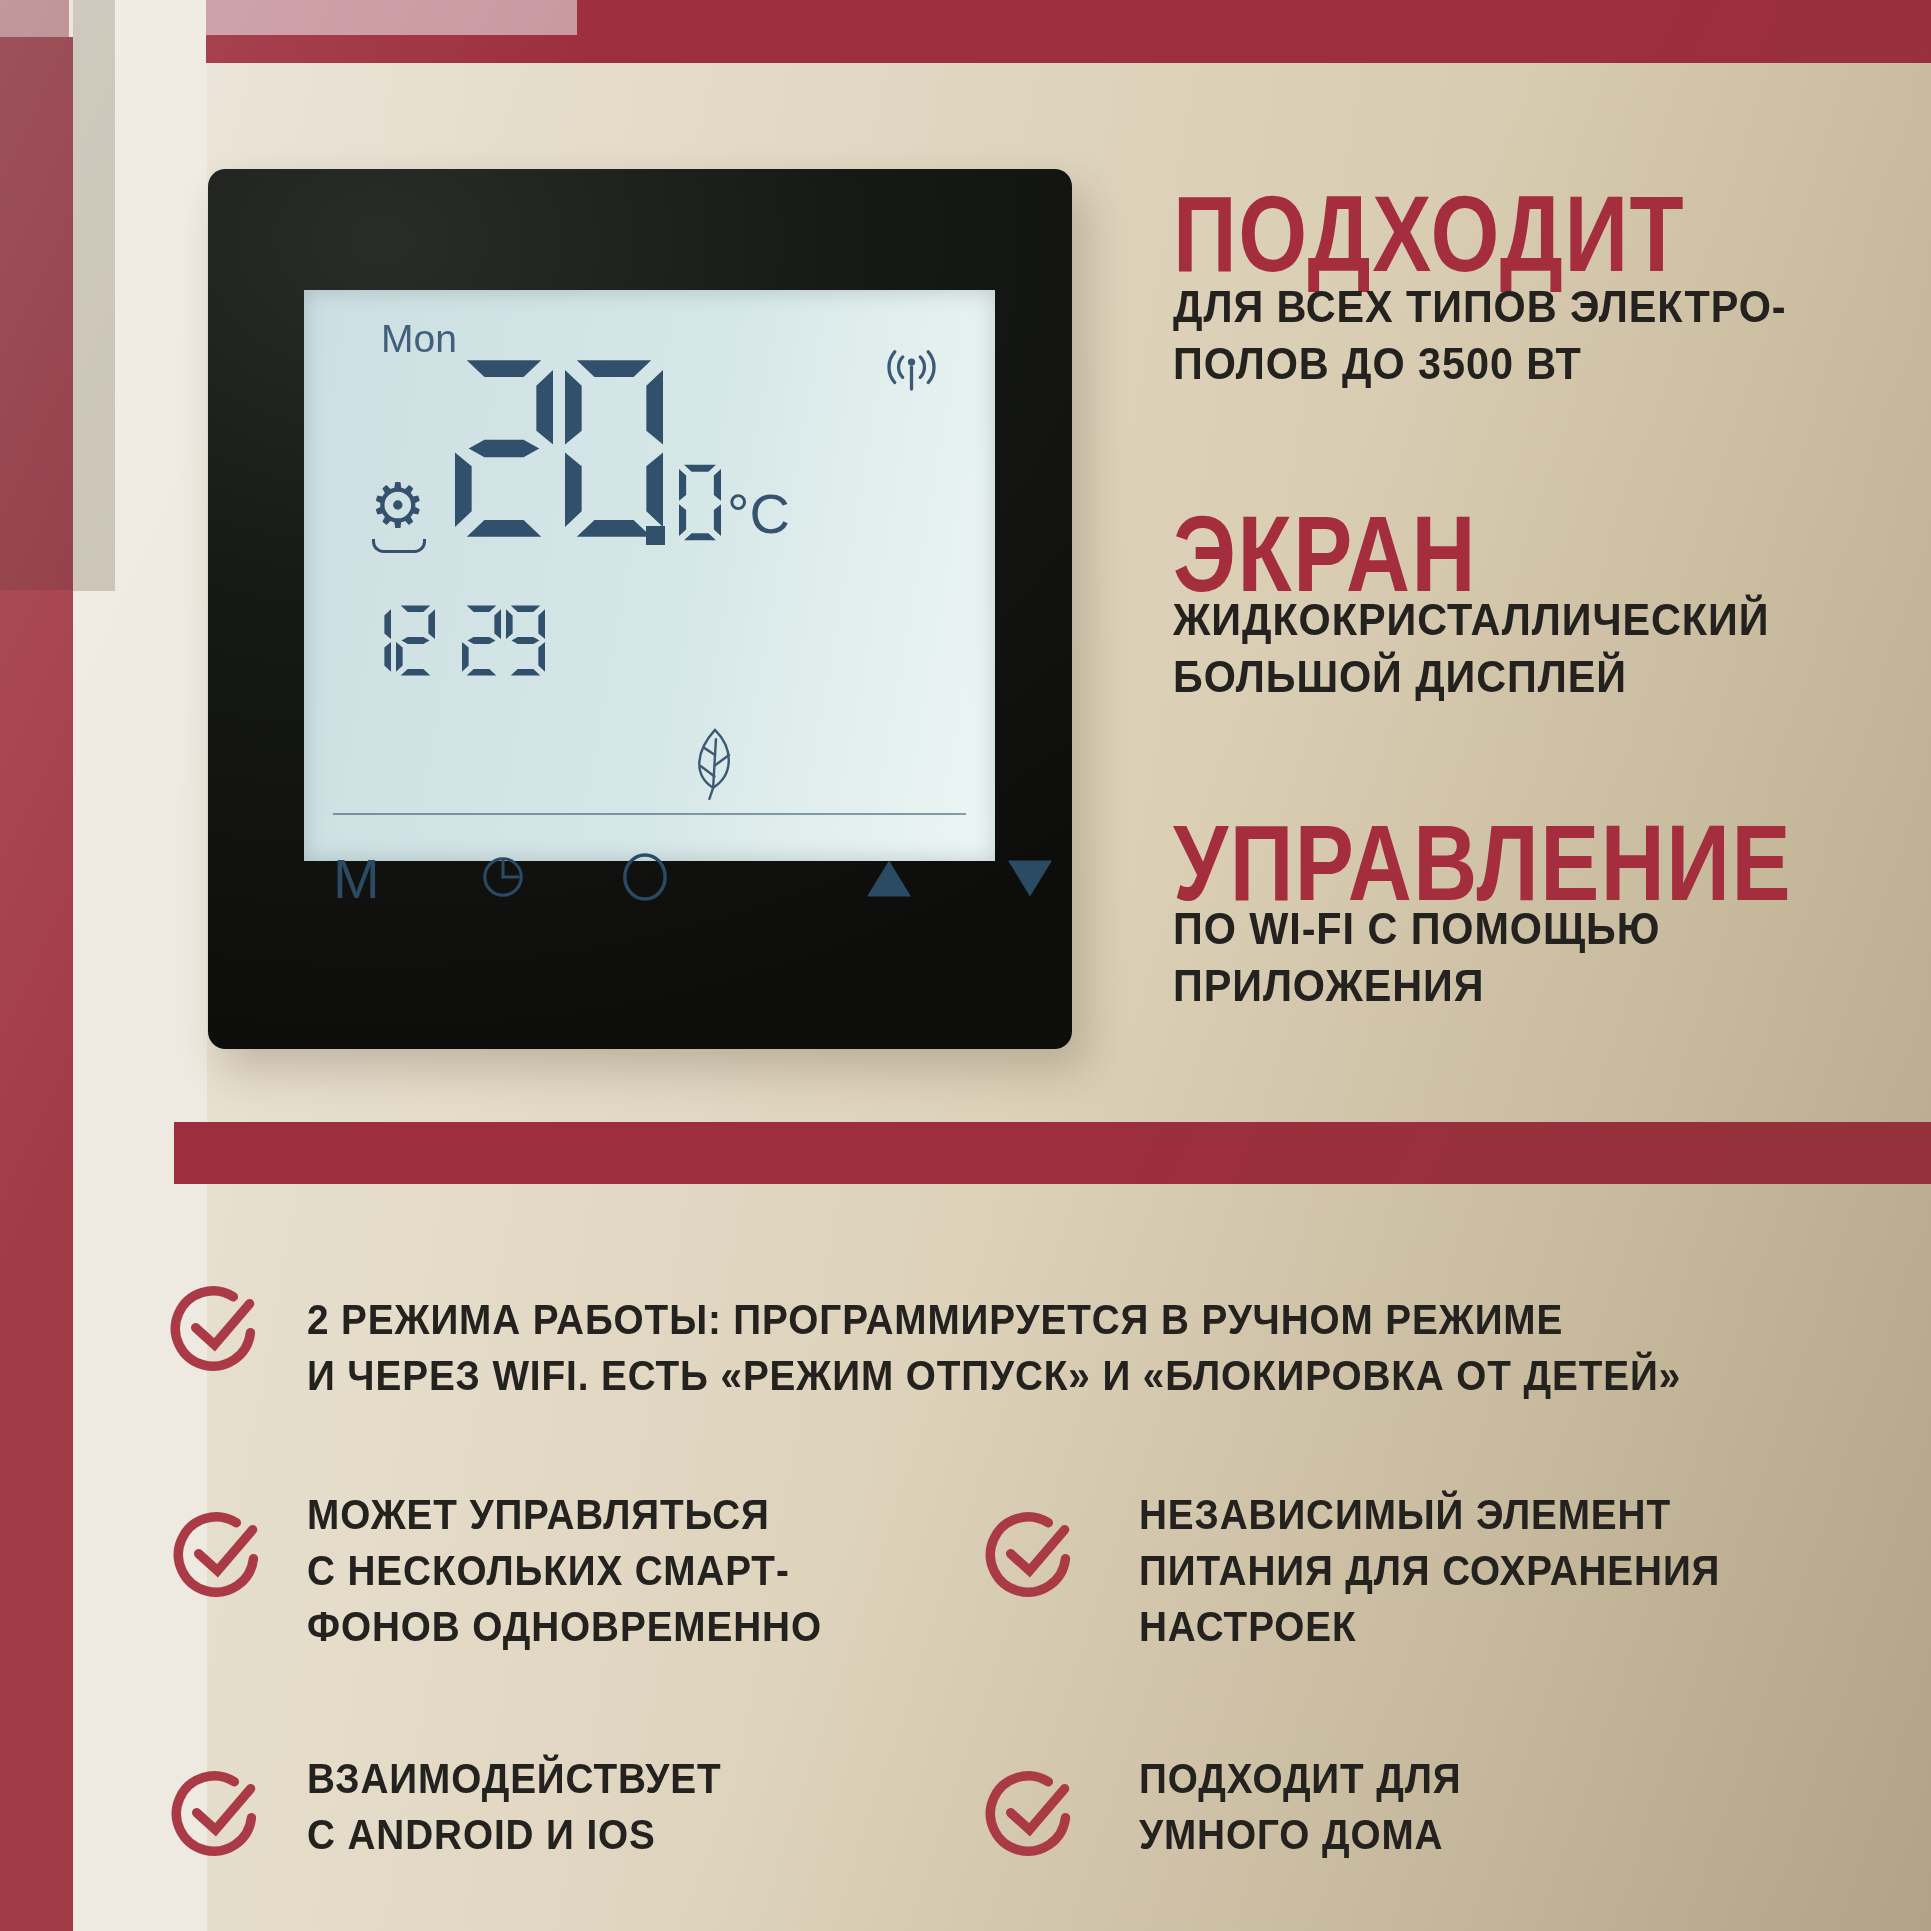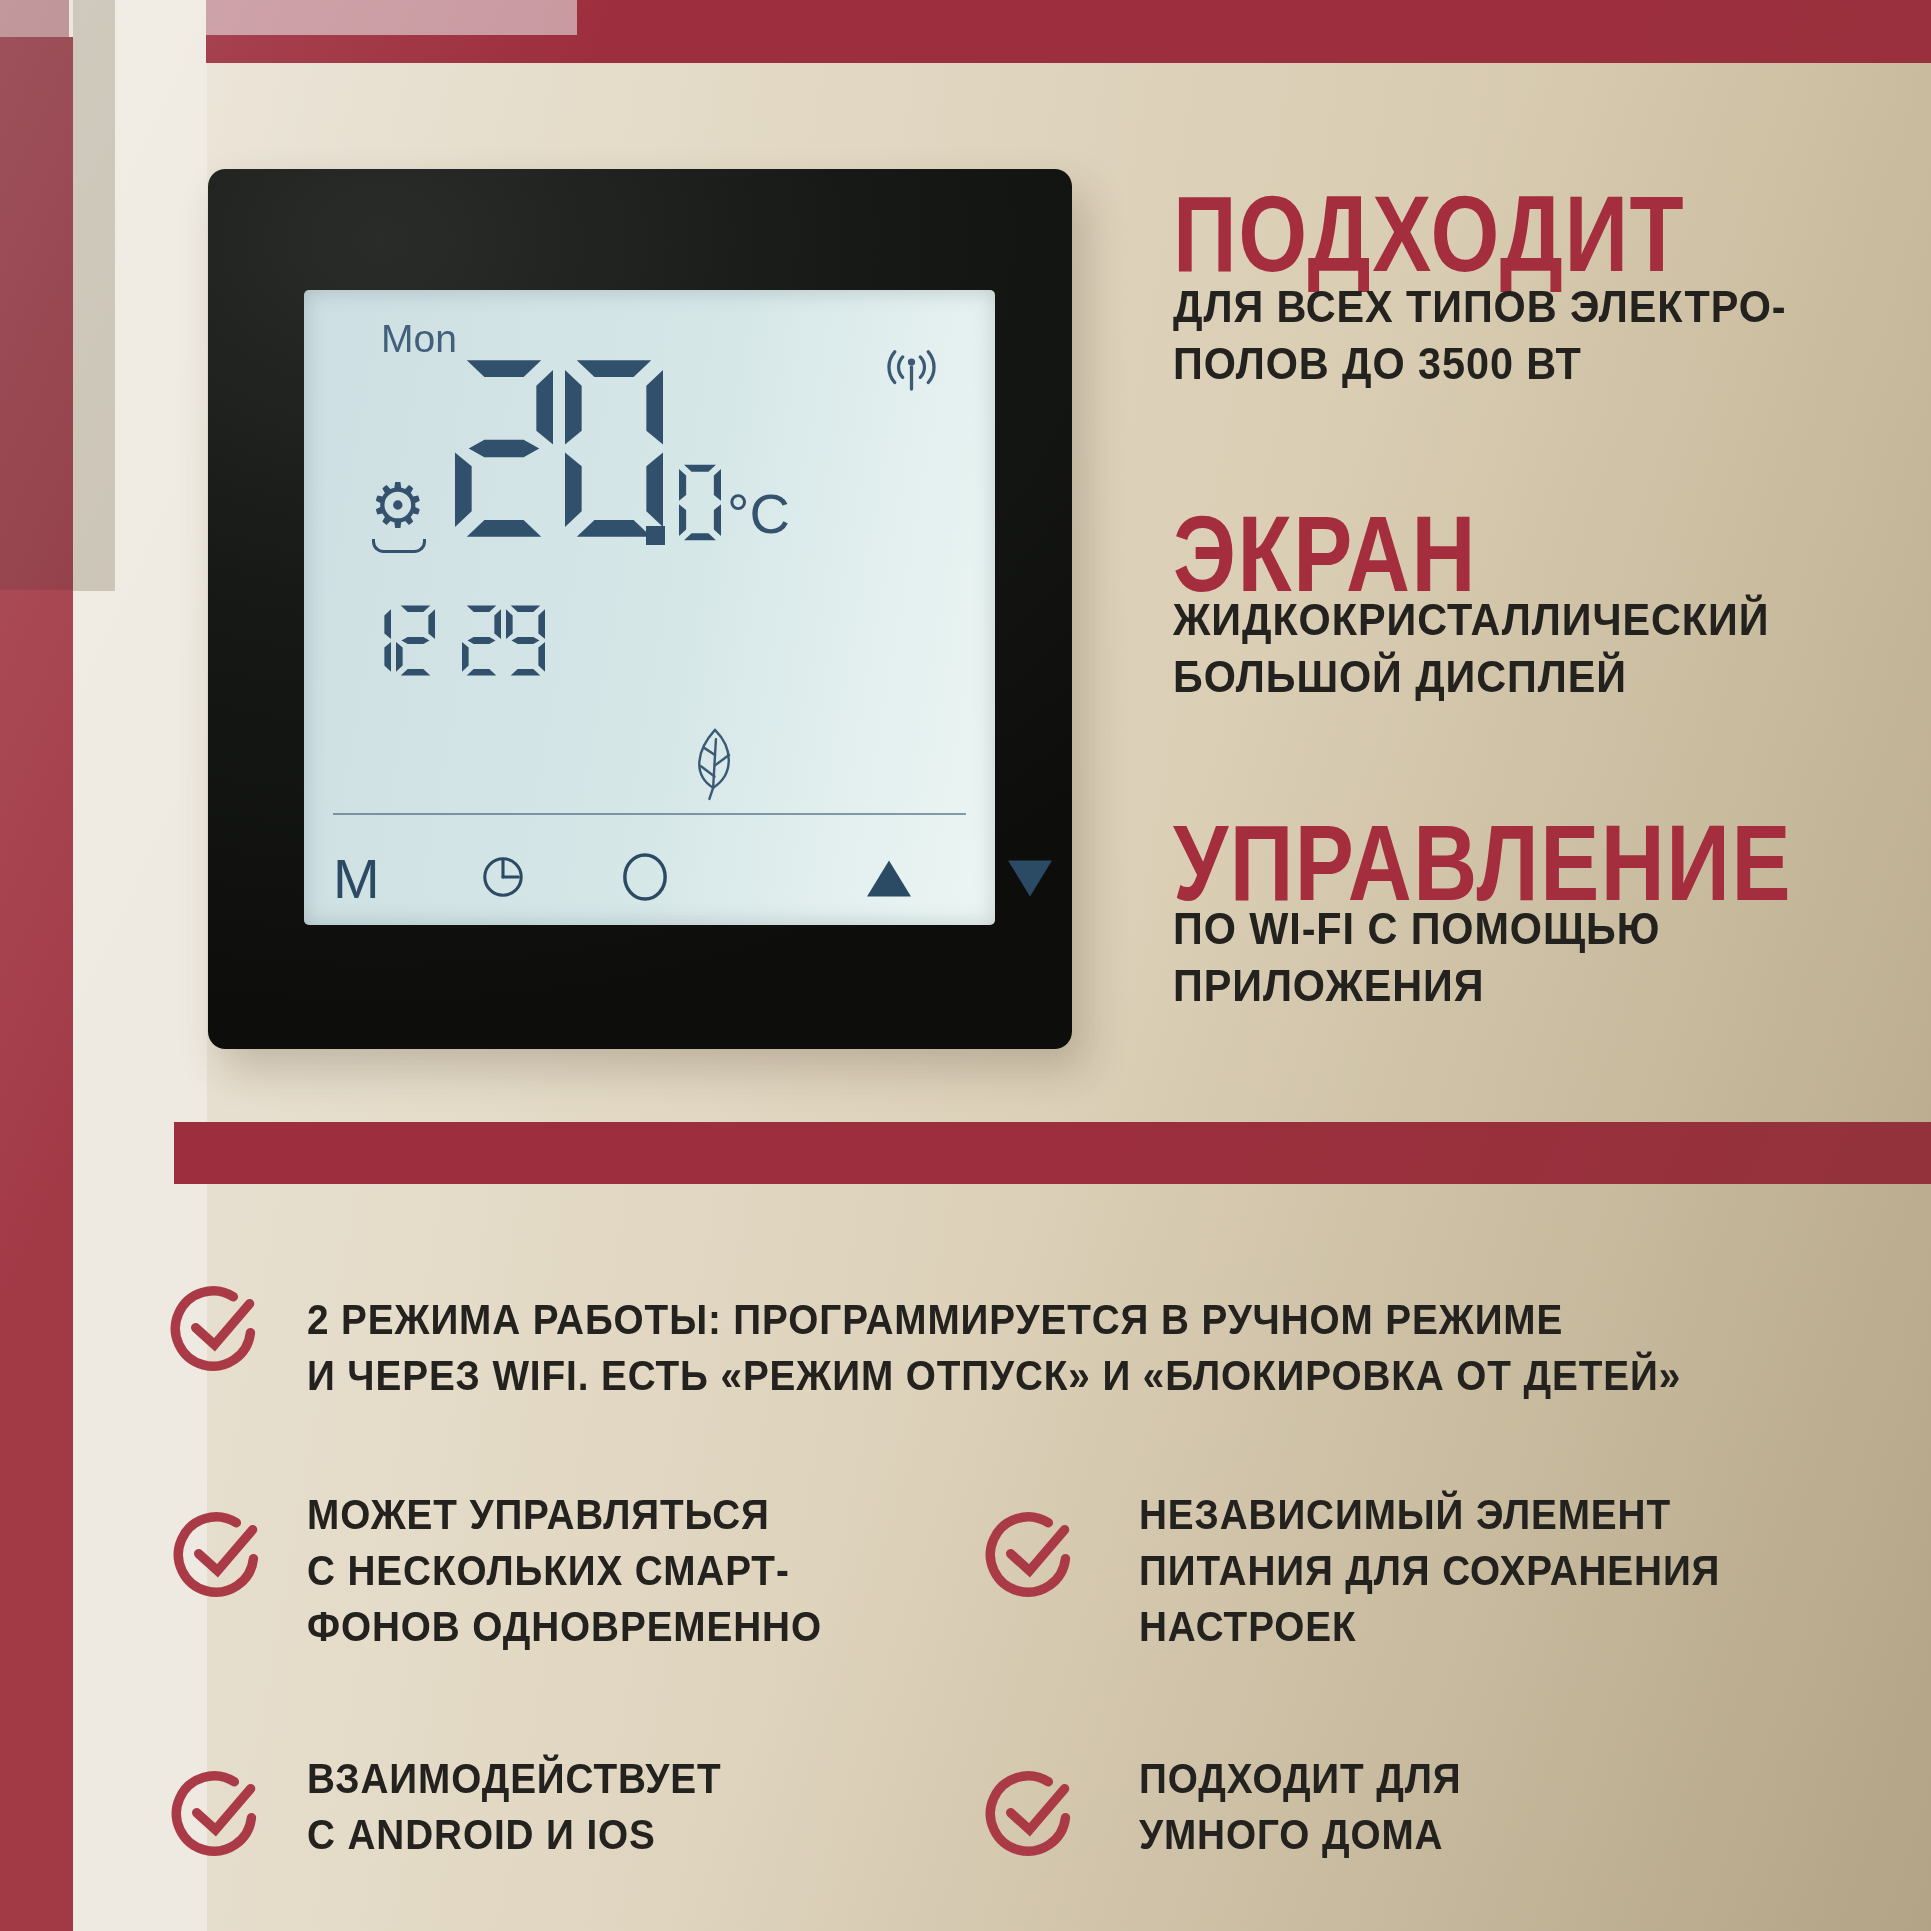--- a/index.html
+++ b/index.html
@@ -17,21 +17,21 @@
   .left-white-bar{left:73px;top:0;width:134px;height:1931px;background:#efeae1;}
   .left-grey-bar{left:73px;top:0;width:42px;height:591px;background:#c9c2b4;}
   .top-red-band{left:206px;top:0;width:1725px;height:63px;background:#9d2e3d;}
   .top-pink-band{left:206px;top:0;width:371px;height:35px;background:#c999a0;}
   .mid-red-band{left:174px;top:1122px;width:1757px;height:62px;background:#9d2e3d;}
 
   
   .device{left:208px;top:169px;width:864px;height:880px;border-radius:17.4px;
     background:radial-gradient(120% 90% at 20% 8%, #2a2c29 0%, #171917 45%, #0d0e0c 100%);
     box-shadow:13.5px 21px 42px rgba(70,52,30,.22);}
-  .screen{left:96px;top:121px;width:691px;height:635px;border-radius:5px;
+  .screen{left:96px;top:121px;width:691px;height:571px;border-radius:0;
     background:linear-gradient(100deg,#cddfe2 0%,#d6e7e8 55%,#e2efee 78%,#ecf6f4 100%);
     box-shadow:inset 0 0 21px rgba(40,60,70,.22);}
   .lcd{color:#31506c;}
   .day-label{left:77px;top:27px;font-size:39px;color:#40607c;}
   .temp-main{left:151px;top:60px;}
   .temp-frac{left:375px;top:170px;}
   .temp-dot{left:342px;top:236px;width:19.3px;height:19.3px;background:#31506c;}
   .temp-unit{left:423px;top:191px;font-size:56px;color:#35536e;font-weight:400;}
   .time-seg{left:48px;top:312px;}
   .gear-wrap{left:66px;top:185px;color:#34516d;}

